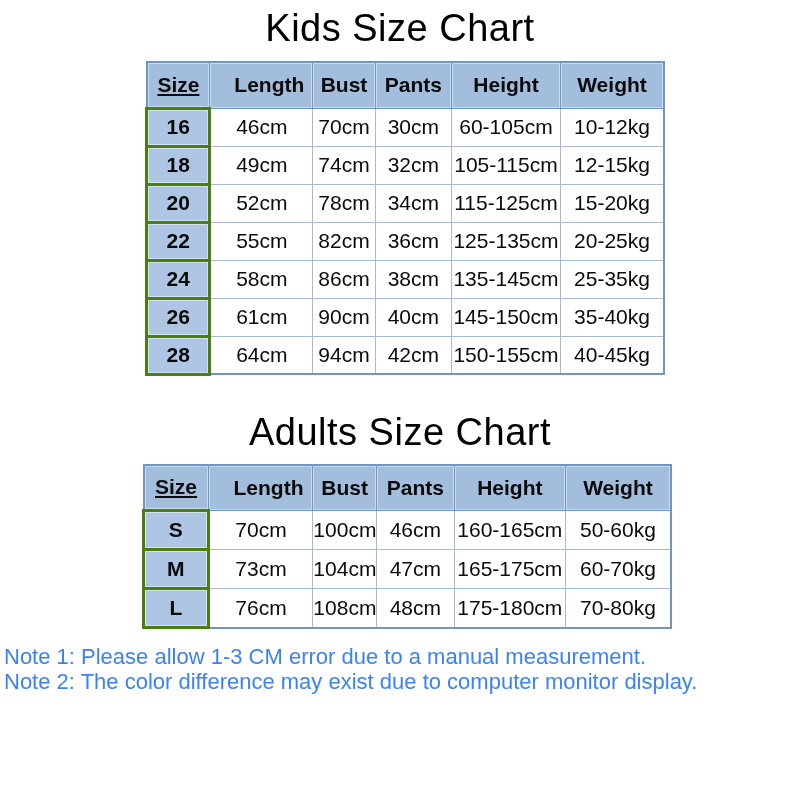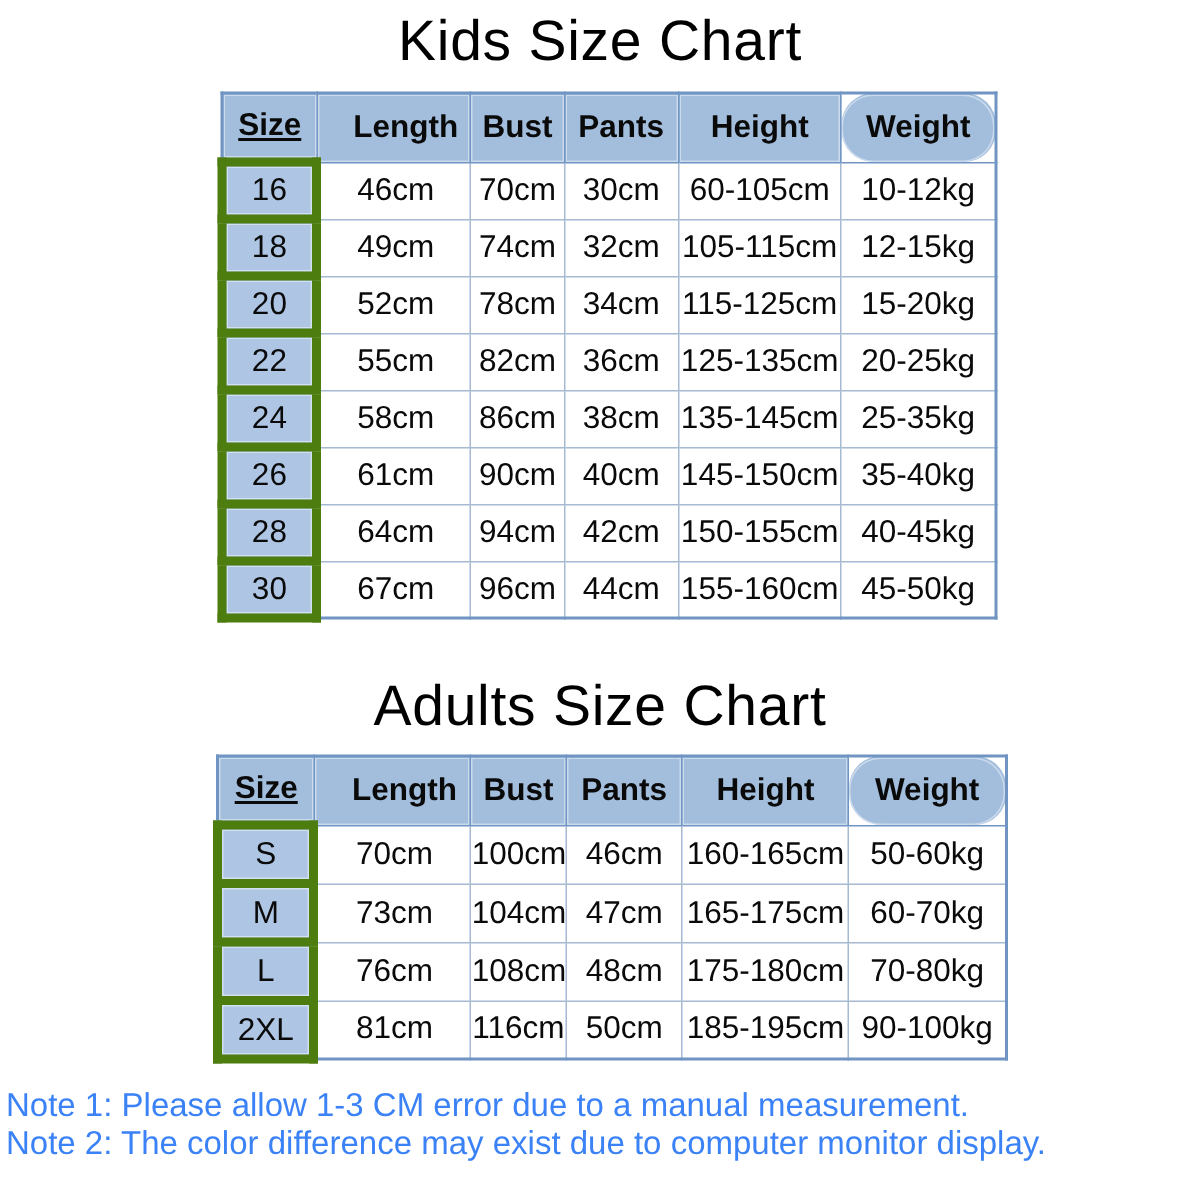--- a/index.html
+++ b/index.html
@@ -23,35 +23,35 @@
   .size-table th{
     background:#a3bedd;border:1px solid #7195c3;
     box-shadow:inset 0 0 0 1px rgba(255,255,255,0.45);
     font-size:21px;font-weight:700;text-align:center;padding:0;
   }
   .size-table td{
     background:#ffffff;border:1px solid #a6bad2;
     font-size:21px;font-weight:400;text-align:center;padding:0;
   }
   .size-table td.rowhead{
-    background:#aec6e4;border:6px solid #4d7c0f;
+    background:#aec6e4;border:3px solid #4d7c0f;
     box-shadow:inset 0 0 0 1px rgba(255,255,255,0.45);
-    font-weight:400;
+    font-weight:700;
   }
   table.kids thead tr{height:46px;}
   table.kids tbody tr{height:38px;}
   table.adults thead tr{height:46px;}
   table.adults tbody tr{height:39px;}
   
   .size-table th:nth-child(1){width:12.5%;text-decoration:underline;}
   .size-table th:nth-child(2){width:17.5%;padding-left:16px;}
   .size-table th:nth-child(3){width:12.4%;}
   .size-table th:nth-child(4){width:15.2%;}
   .size-table th:nth-child(5){width:21.8%;}
-  .size-table th:nth-child(6){width:20.6%;border-radius:21px;}
+  .size-table th:nth-child(6){width:20.6%;}
   .notes{margin:15px 0 0 4px;}
   .note-line{
     font-size:22px;line-height:25px;color:#3b82f6;white-space:nowrap;
   }
 </style>
 </head>
 <body>
 
 <div class="chart-title title-kids">Kids Size Chart</div>
 
@@ -116,28 +116,20 @@
         <td>35-40kg</td>
       </tr>
       <tr>
         <td class="rowhead">28</td>
         <td>64cm</td>
         <td>94cm</td>
         <td>42cm</td>
         <td>150-155cm</td>
         <td>40-45kg</td>
       </tr>
-      <tr>
-        <td class="rowhead">30</td>
-        <td>67cm</td>
-        <td>96cm</td>
-        <td>44cm</td>
-        <td>155-160cm</td>
-        <td>45-50kg</td>
-      </tr>
     </tbody>
   </table>
 
 <div class="chart-title title-adults">Adults Size Chart</div>
 
 <table class="size-table adults">
     <thead>
       <tr>
         <th>Size</th>
         <th>Length</th>
@@ -165,27 +157,19 @@
         <td>60-70kg</td>
       </tr>
       <tr>
         <td class="rowhead">L</td>
         <td>76cm</td>
         <td>108cm</td>
         <td>48cm</td>
         <td>175-180cm</td>
         <td>70-80kg</td>
       </tr>
-      <tr>
-        <td class="rowhead">2XL</td>
-        <td>81cm</td>
-        <td>116cm</td>
-        <td>50cm</td>
-        <td>185-195cm</td>
-        <td>90-100kg</td>
-      </tr>
     </tbody>
   </table>
 
 <div class="notes">
   <div class="note-line">Note 1: Please allow 1-3 CM error due to a manual measurement.</div>
   <div class="note-line">Note 2: The color difference may exist due to computer monitor display.</div>
 </div>
 
 </body></html>

